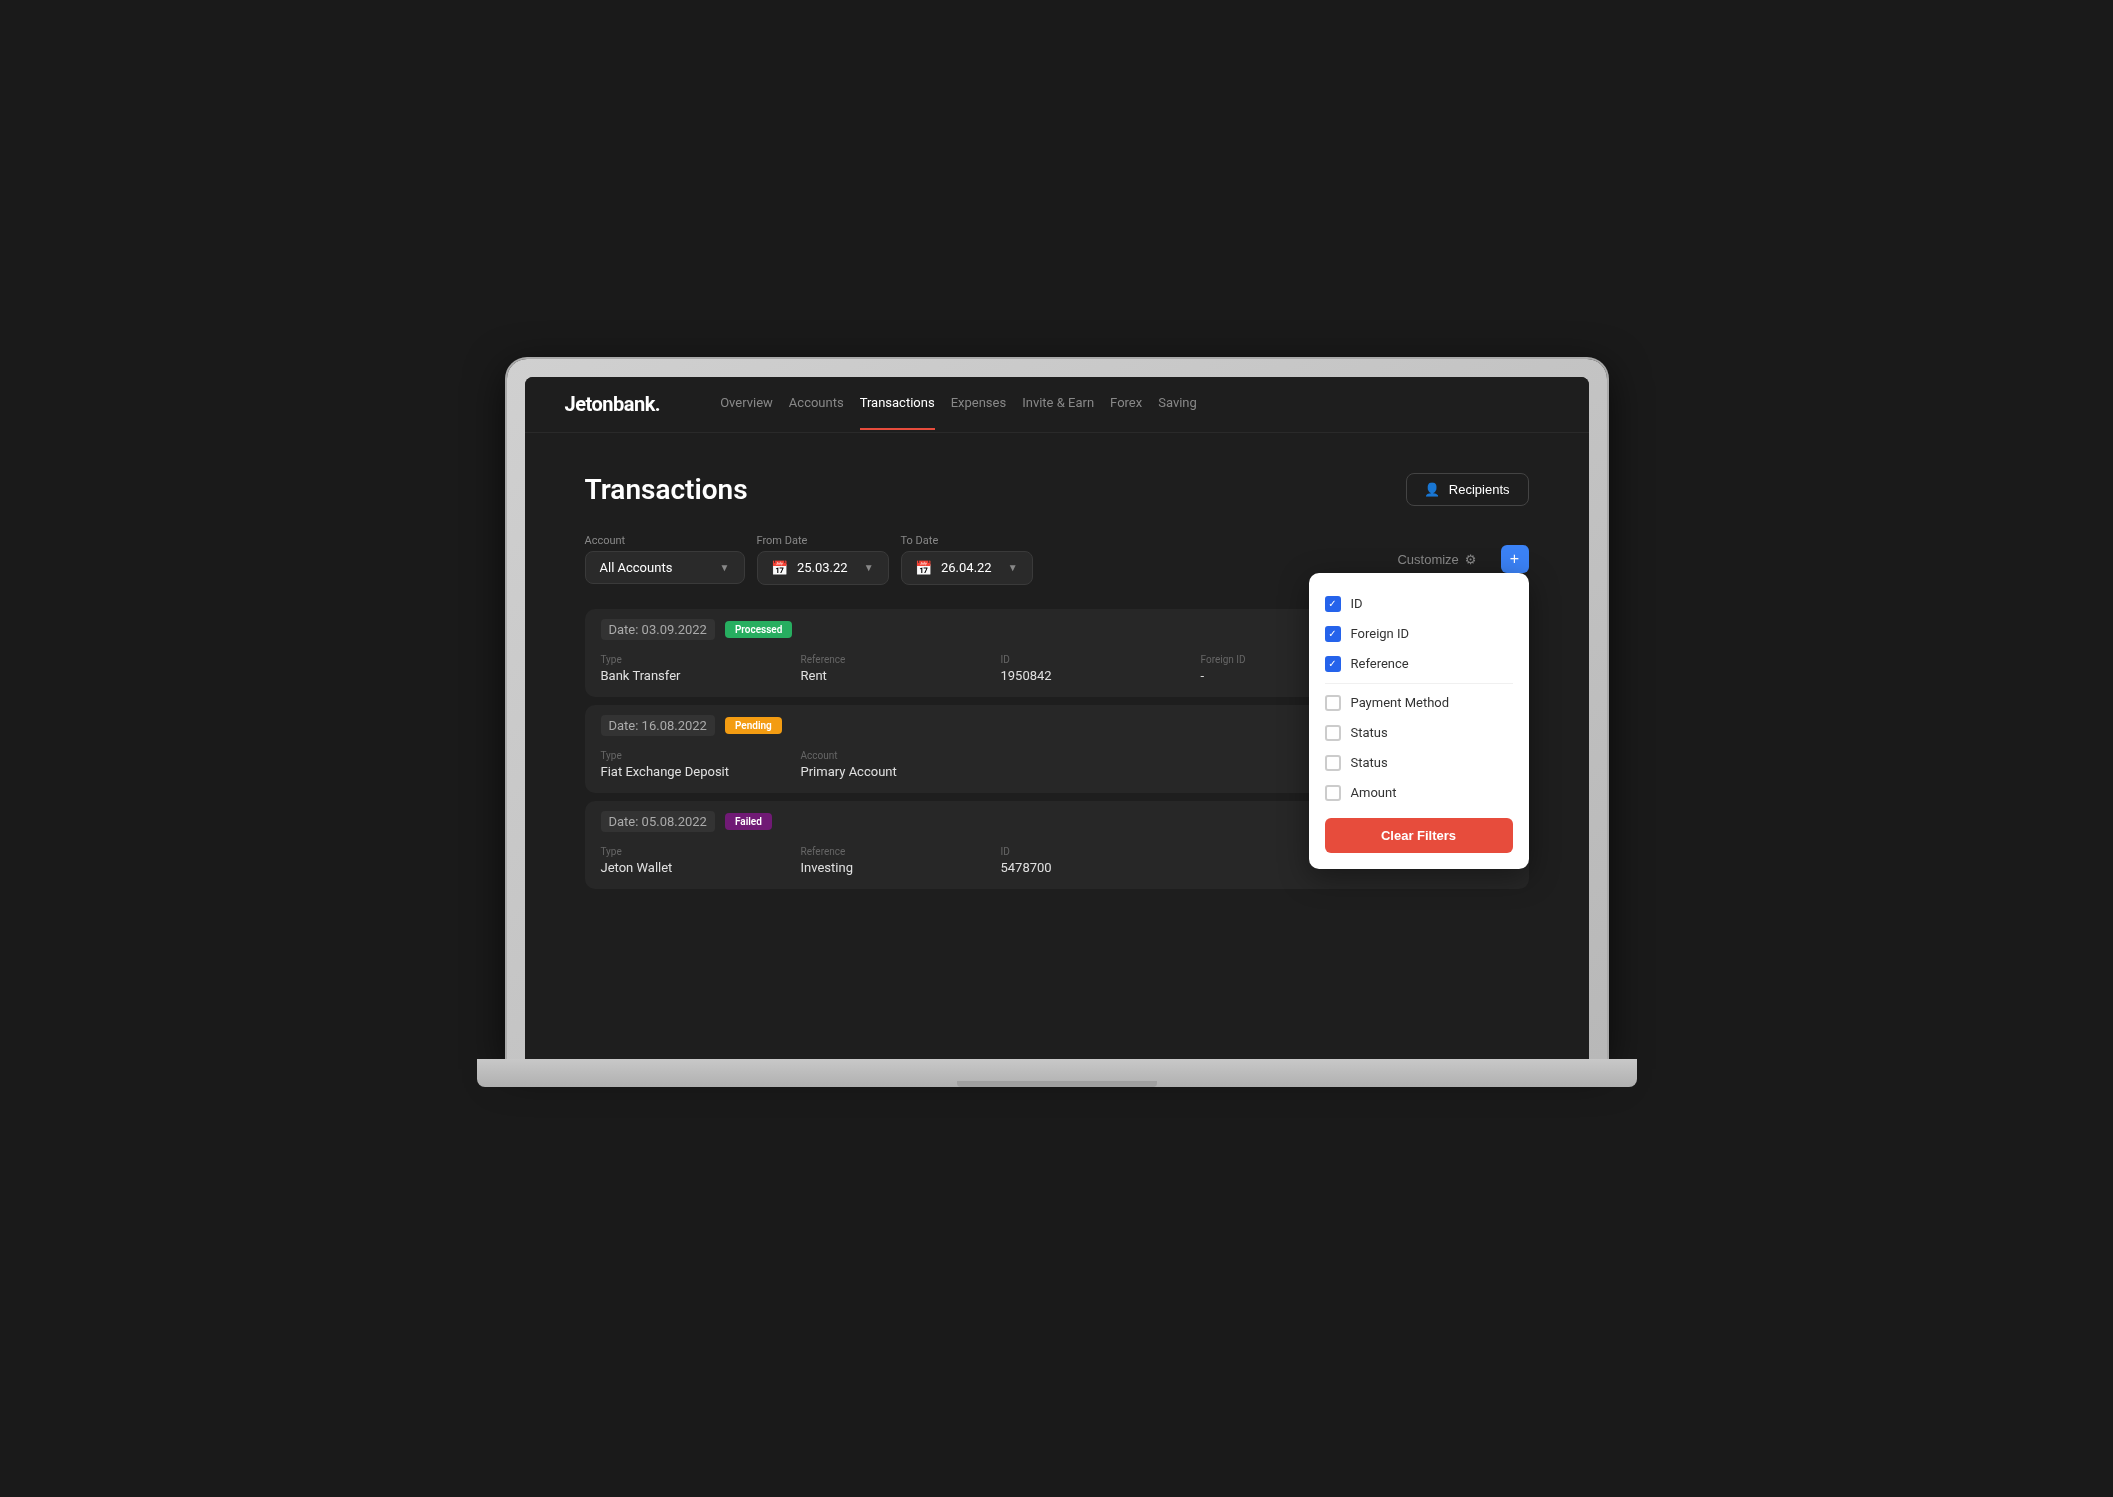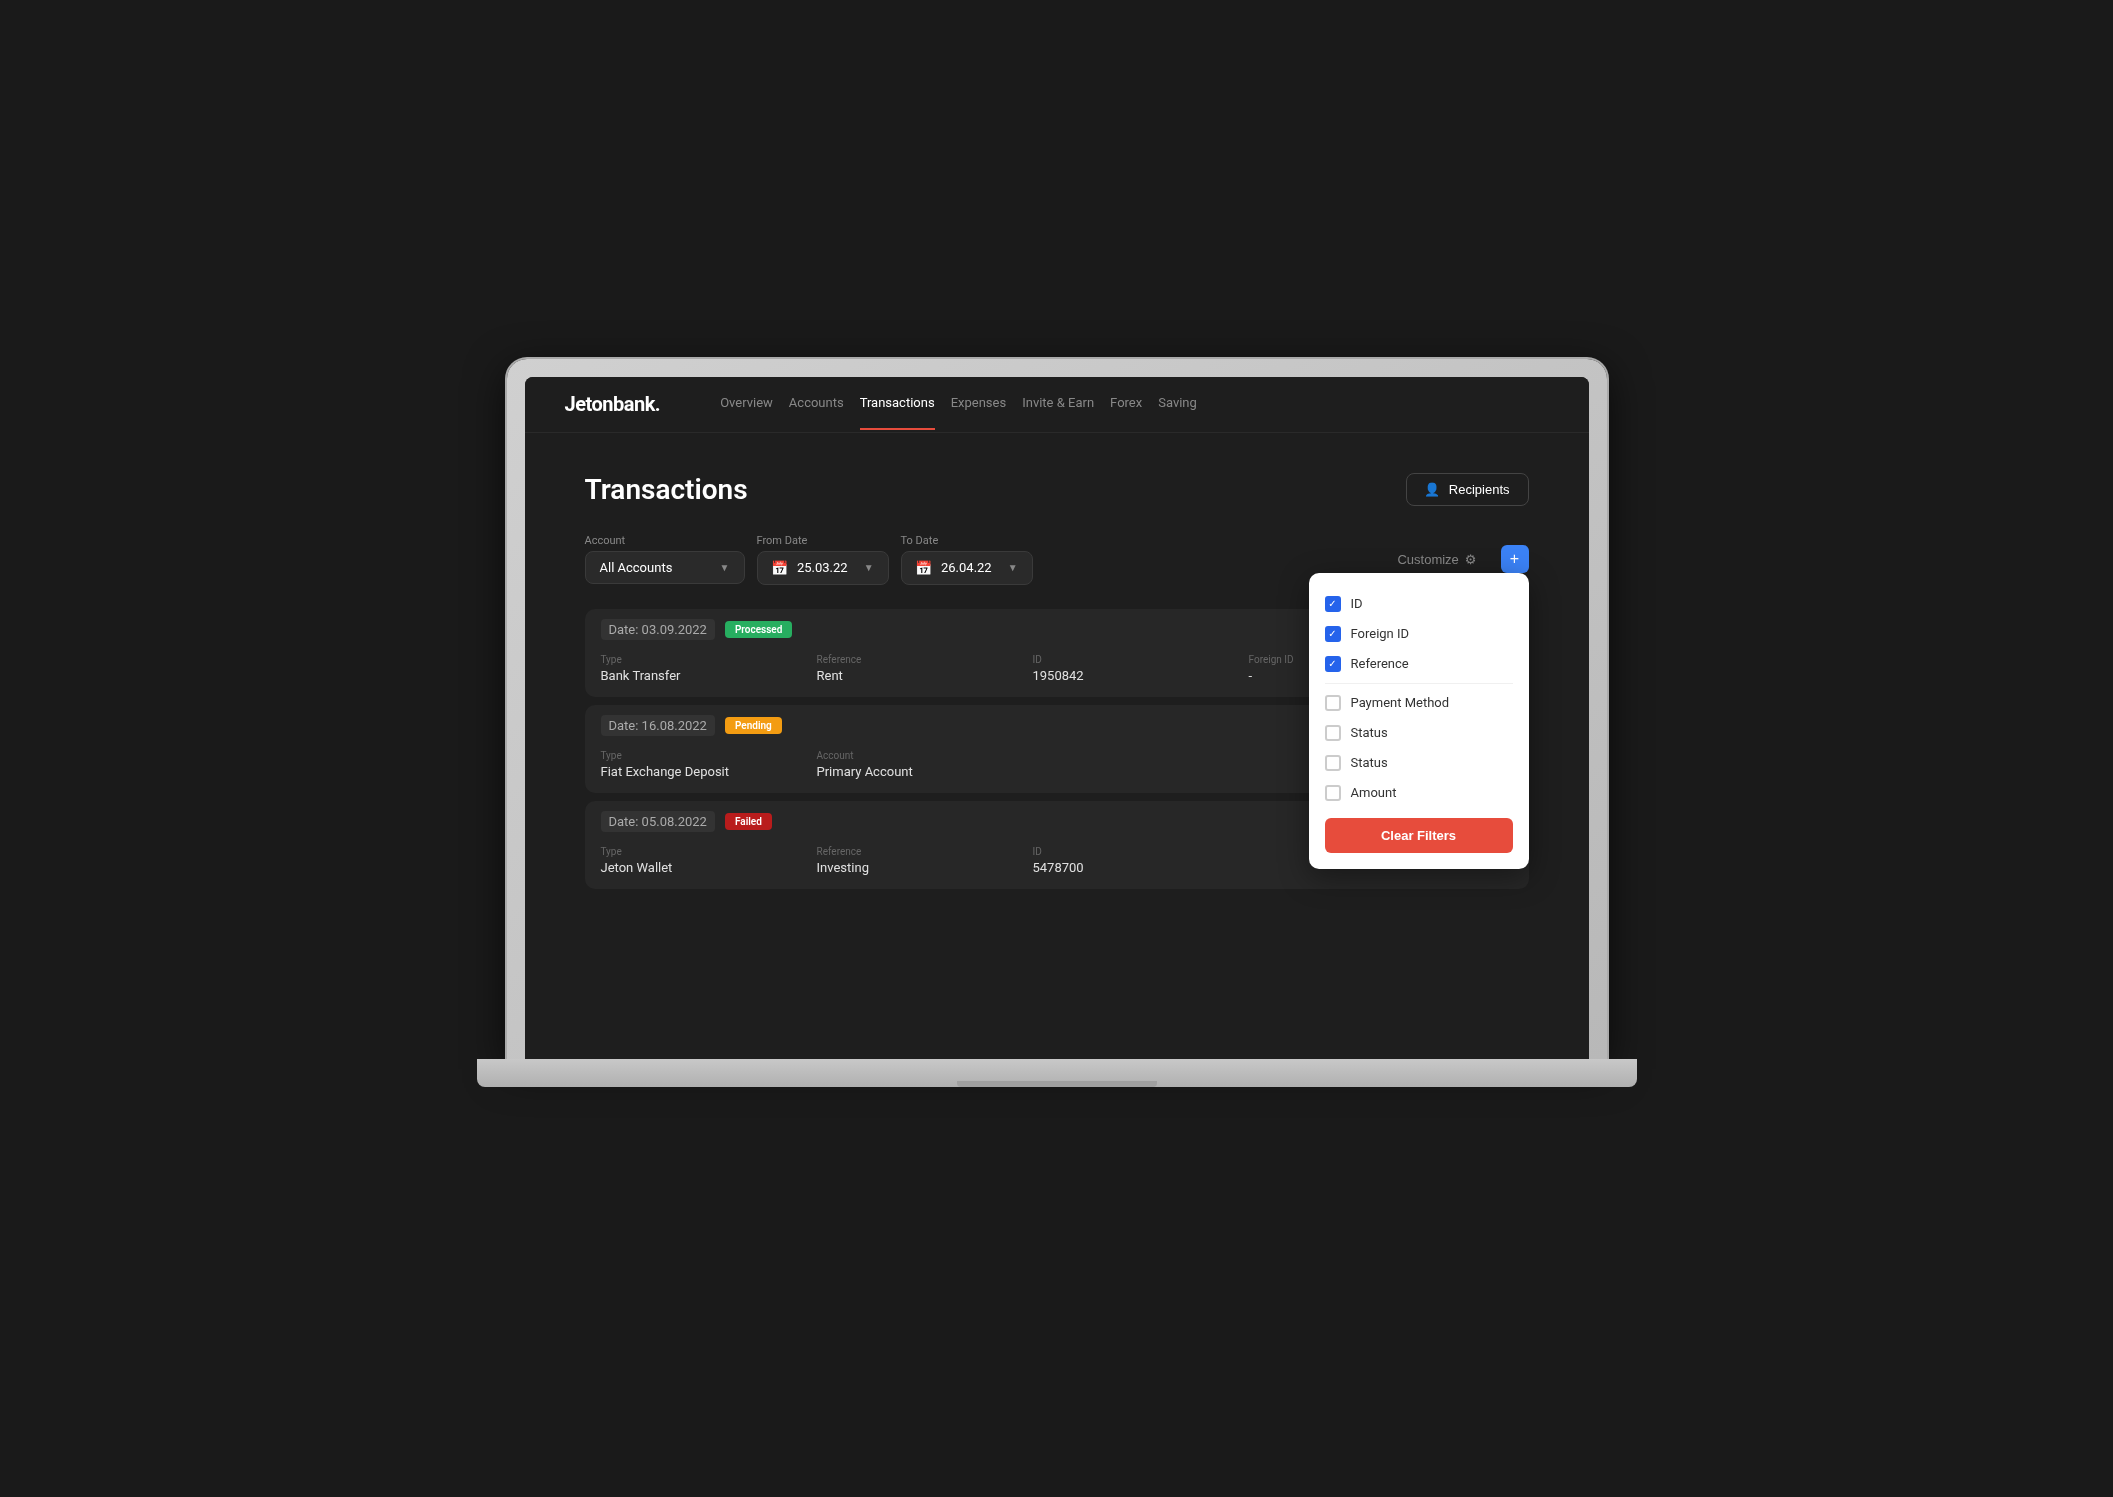--- a/index.html
+++ b/index.html
@@ -266,27 +266,26 @@
     .status-badge {
       font-size: 10px;
       font-weight: 600;
       padding: 3px 10px;
       border-radius: 4px;
       text-transform: capitalize;
     }
 
     .status-processed { background: #27ae60; color: #fff; }
     .status-pending { background: #f39c12; color: #fff; }
-    .status-failed { background: #b91c1c; color: #fff; }
+    .status-failed { background: #701a75; color: #fff; }
 
     .transaction-row {
       display: grid;
       grid-template-columns: 200px 200px 200px 150px;
       padding: 6px 16px 14px;
-      gap: 16px;
     }
 
     .tx-cell-label {
       font-size: 10px;
       color: #666;
       margin-bottom: 3px;
     }
 
     .tx-cell-value {
       font-size: 13px;

